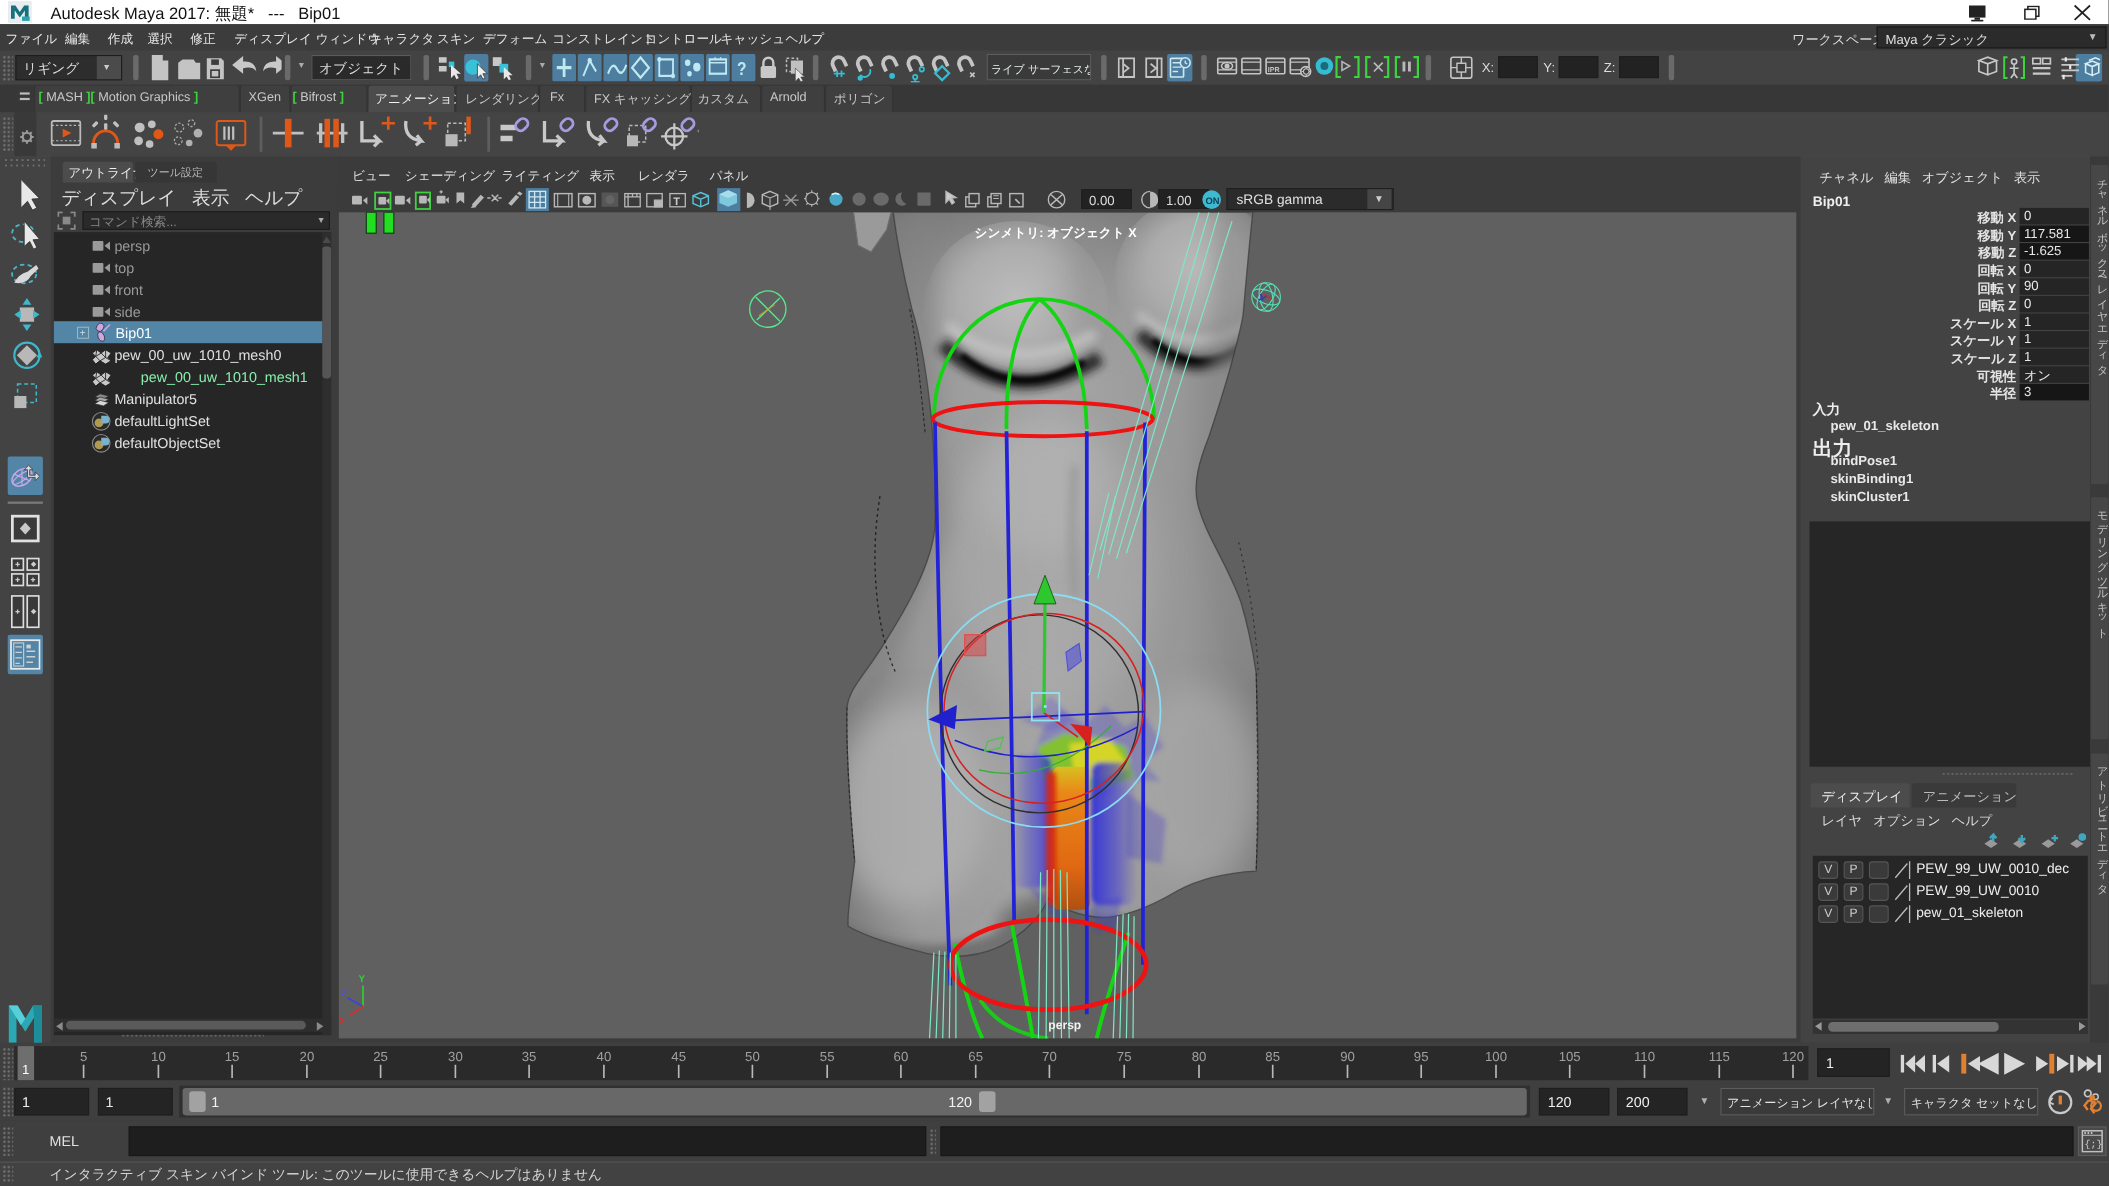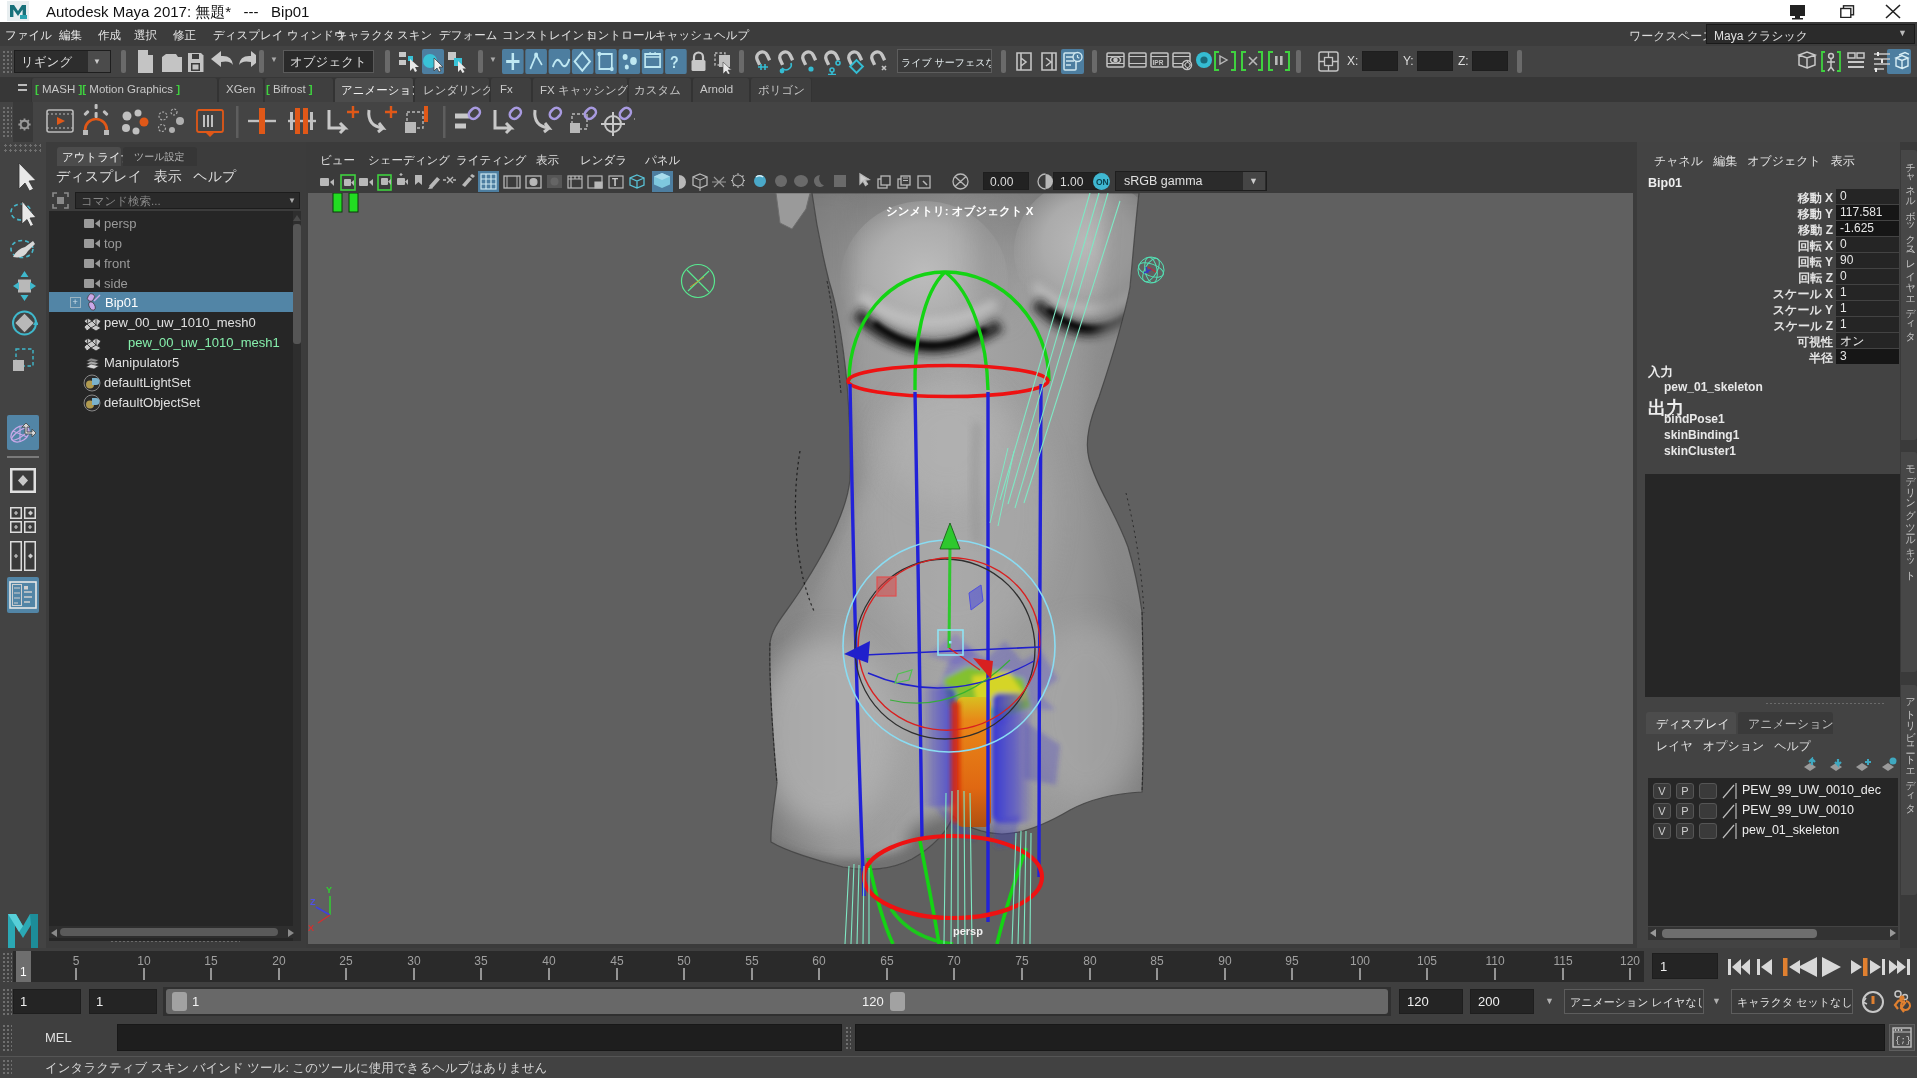--- a/index.html
+++ b/index.html
@@ -776,21 +776,21 @@
   <text x="2" y="712" fill="#5050e8">Z</text>
   <text x="0" y="738" fill="#d03030">X</text>
  </g>
 </svg>
 
 <div class="abs" style="left:46px;top:142px;width:260px;height:806px;background:#3c3c3c;"></div>
 <div class="abs" style="left:57px;top:147px;width:64px;height:19px;background:#4c4c4c;border-radius:3px 3px 0 0;"></div>
 <div class="txt" style="left:62px;top:150px;font-size:11.5px;color:#eee;">アウトライナ</div>
 <div class="abs" style="left:123px;top:147px;width:74px;height:19px;background:#363636;border-radius:3px 3px 0 0;"></div>
 <div class="txt" style="left:134px;top:150px;font-size:10px;color:#b8b8b8;">ツール設定</div>
-<div class="txt" style="left:56px;top:168px;font-size:14px;color:#ddd;">ディスプレイ&nbsp;&nbsp;&nbsp;表示&nbsp;&nbsp;&nbsp;ヘルプ</div>
+<div class="txt" style="left:56px;top:168px;font-size:17px;color:#ddd;">ディスプレイ&nbsp;&nbsp;&nbsp;表示&nbsp;&nbsp;&nbsp;ヘルプ</div>
 <svg class="ic" style="left:52px;top:192px" width="17" height="17" viewBox="0 0 17 17">
  <path d="M1 5 v-4 h4 M12 1 h4 v4 M16 12 v4 h-4 M5 16 h-4 v-4" stroke="#8a8a8a" stroke-width="1.6" fill="none"></path>
  <rect x="5" y="5" width="7" height="7" fill="#8a8a8a"></rect>
 </svg>
 <div class="fld" style="left:75px;top:192px;width:225px;height:17px;background:#2a2a2a;border-color:#1c1c1c;"></div>
 <div class="txt" style="left:81px;top:194px;font-size:11.5px;color:#888;">コマンド検索...</div>
 <div class="txt" style="left:288px;top:196px;font-size:8px;color:#aaa;">▼</div>
 
 <div class="abs" style="left:49px;top:211px;width:252px;height:730px;background:#262626;"></div>
 

